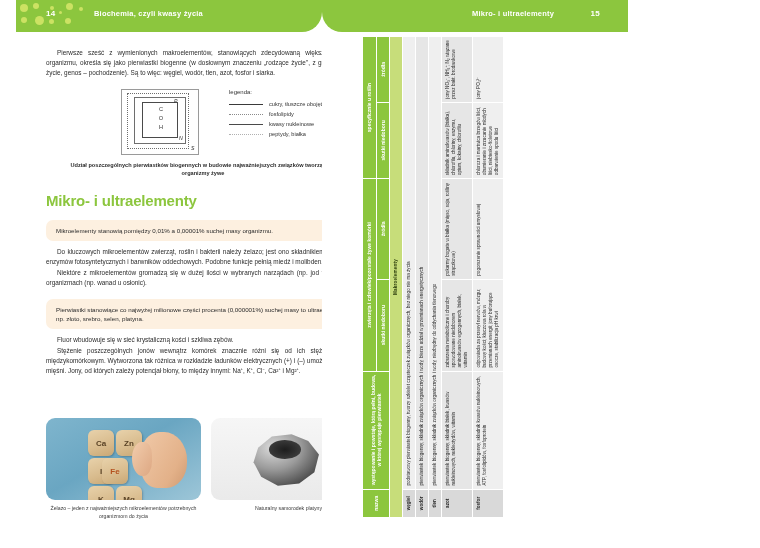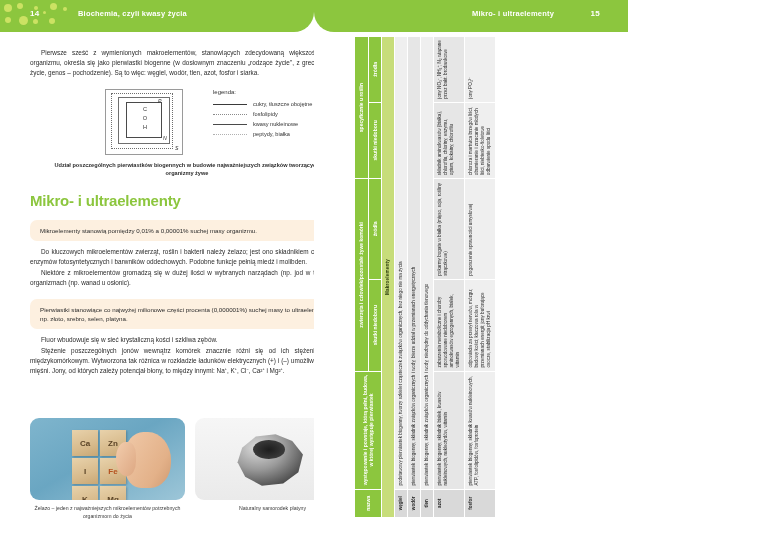--- a/index.html
+++ b/index.html
@@ -2,21 +2,21 @@
 <html><head>
 <meta charset="utf-8">
 <style>
   * { box-sizing: border-box; margin: 0; padding: 0; }
   html, body {
     width: 760px; height: 548px;
     background: #ffffff;
     font-family: "Liberation Sans", sans-serif;
     overflow: hidden;
   }
-  .spread { position: relative; width: 628px; height: 548px; display: flex; }
+  .spread { position: relative; width: 628px; height: 548px; display: flex; padding-left: 16px; }
 
   
   .page { position: relative; height: 548px; background: #fff; overflow: hidden; }
   .page-left  { width: 380px; }
   .page-right { width: 380px; }
 
   
   .head-band {
     position: absolute; top: 0; height: 32px; width: 100%;
     background: #8cc63e; overflow: hidden;
@@ -90,21 +90,21 @@
   }
 
   
   .photos { position: absolute; left: 30px; top: 418px; width: 320px; display: flex; gap: 10px; }
   .photo-card { width: 155px; }
   .photo {
     width: 155px; height: 82px; border-radius: 9px; overflow: hidden; position: relative;
   }
   .photo-1 { background: linear-gradient(150deg,#7fb5cd 0%,#6aa6c2 45%,#9dc6d8 100%); }
   .cube {
-    position: absolute; width: 26px; height: 26px; border-radius: 0;
+    position: absolute; width: 26px; height: 26px; border-radius: 6px;
     background: linear-gradient(160deg,#e8d2ab 0%,#d8bb8d 60%,#c9a774 100%);
     color: #5a4326; font-size: 8px; font-weight: 700;
     display: flex; align-items: center; justify-content: center;
     box-shadow: 1px 1px 2px rgba(0,0,0,.22);
   }
   .cube.fe { color: #b5521f; }
   .hand {
     position: absolute; right: 14px; top: 14px; width: 46px; height: 56px;
     background: linear-gradient(120deg,#f0c9a8 0%,#e3b189 70%,#cf9a71 100%);
     border-radius: 40% 50% 45% 35%;
@@ -247,21 +247,21 @@
       <p class="txt">Fluor wbudowuje się w sieć krystaliczną kości i szkliwa zębów.</p>
       <p class="txt">Stężenie poszczególnych jonów wewnątrz komórek znacznie różni się od ich stężenia w płynie międzykomórkowym. Wytworzona tak różnica w rozkładzie ładunków elektrycznych (+) i (–) umożliwia np. skurcz mięśni. Jony, od których zależy potencjał błony, to między innymi: Na⁺, K⁺, Cl⁻, Ca²⁺ i Mg²⁺.</p>
     </div>
 
     <div class="photos">
       <div class="photo-card">
         <div class="photo photo-1">
           <div class="cube" style="left:42px;top:12px;">Ca</div>
           <div class="cube" style="left:70px;top:12px;">Zn</div>
           <div class="cube" style="left:42px;top:40px;">I</div>
-          <div class="cube fe" style="left:70px;top:40px;">Fe</div>
+          <div class="cube fe" style="left:56px;top:40px;">Fe</div>
           <div class="cube" style="left:42px;top:68px;">K</div>
           <div class="cube" style="left:70px;top:68px;">Mg</div>
           <div class="hand"></div>
         </div>
         <div class="ph-cap">Żelazo – jeden z najważniejszych mikroelementów potrzebnych organizmom do życia</div>
       </div>
 
       <div class="photo-card">
         <div class="photo photo-2">
           <div class="nugget"></div>

